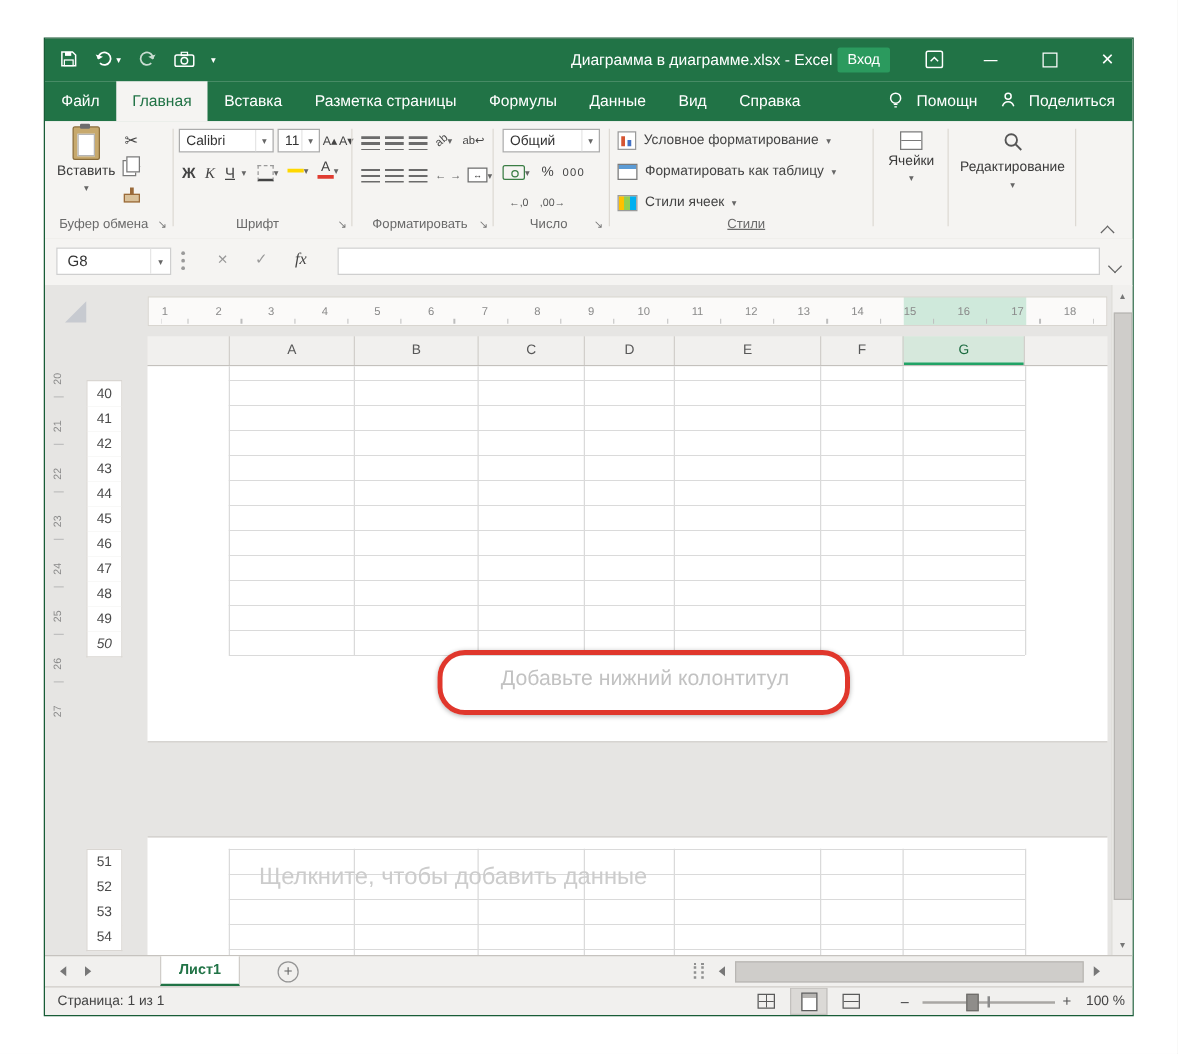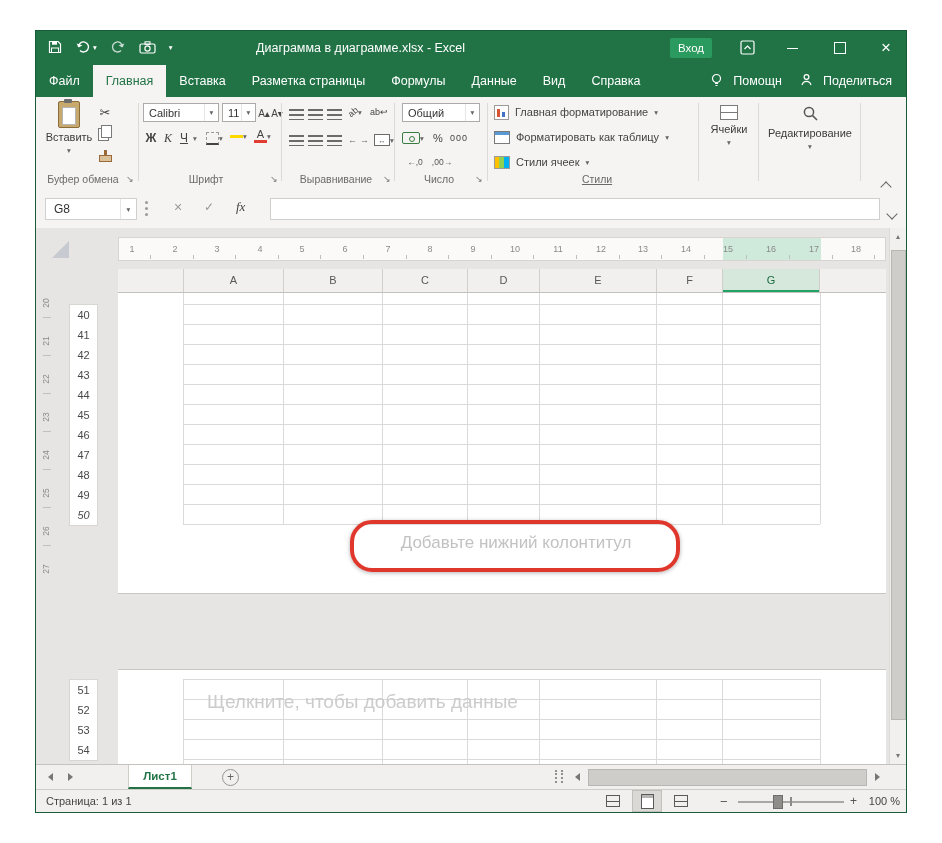--- a/index.html
+++ b/index.html
@@ -2,21 +2,21 @@
 <html><head>
 <meta charset="utf-8">
 <style>
   html,body{margin:0;padding:0;background:#fff;width:942px;height:843px;font-family:"Liberation Sans",sans-serif;}
   .abs{position:absolute;}
   .window{position:absolute;left:35px;top:30px;width:870px;height:781px;border:1px solid #185c37;background:#f5f4f2;overflow:hidden;}
   
   .titlebar{position:absolute;left:0;top:0;width:100%;height:34px;background:#217346;color:#fff;}
   .qat{position:absolute;left:12px;top:9px;display:flex;gap:13px;align-items:center;}
   .qat svg{display:block;}
-  .tb-title{position:absolute;left:220px;right:240px;top:10px;text-align:left;font-size:12.5px;color:#fff;white-space:nowrap;overflow:hidden;}
+  .tb-title{position:absolute;left:220px;right:240px;top:10px;text-align:right;font-size:12.5px;color:#fff;white-space:nowrap;overflow:hidden;}
   .signin{position:absolute;left:634px;top:7px;width:42px;height:20px;background:#2b9a5e;color:#fff;font-size:11.5px;display:flex;align-items:center;justify-content:center;border-radius:2px;}
   .ribdisp{position:absolute;left:704px;top:9px;}
   .wbtn{position:absolute;top:0;height:34px;width:32px;display:flex;align-items:center;justify-content:center;color:#fff;}
   .maxbox{width:10px;height:10px;border:1.3px solid #fff;display:inline-block;}
   .minbar{width:11px;border-top:1.6px solid #fff;display:inline-block;}
   
   .tabrow{position:absolute;left:0;top:34px;width:100%;height:32px;background:#217346;display:flex;align-items:stretch;color:#fff;}
   .rtab{padding:9px 13px 0 13px;font-size:12.5px;white-space:nowrap;}
   .rtab.active{background:#f5f4f2;color:#217346;}
   .tabrow .right{margin-left:auto;display:flex;align-items:center;gap:18px;padding-right:14px;}
@@ -262,21 +262,21 @@
       </div>
     <div class="sbtn" style="left:291px;top:34px;">
         <span class="bars"></span>
       </div>
     <div class="sbtn" style="left:312px;top:34px;font-size:9px;color:#666;">←</div>
     <div class="sbtn" style="left:324px;top:34px;font-size:9px;color:#666;">→</div>
     <div class="sbtn" style="left:338px;top:34px;">
         <span class="icon-merge">↔</span>
         <span class="dd">▾</span>
       </div>
-    <div class="glabel" style="left:248px;width:104px;">Выравнивание</div>
+    <div class="glabel" style="left:248px;width:104px;">Форматировать</div>
     <div class="launcher" style="left:347px;">↘</div>
     <div class="gsep" style="left:358px;"></div>
 
     <div class="combo" style="left:366px;top:6px;width:78px;">
         <span>Общий</span>
         <span class="cdd">▾</span>
       </div>
     <div class="sbtn" style="left:366px;top:32px;">
         <span class="icon-money"></span>
         <span class="dd">▾</span>
@@ -284,21 +284,21 @@
     <div class="sbtn" style="left:396px;top:32px;width:12px;font-size:11px;">%</div>
     <div class="sbtn" style="left:412px;top:32px;width:22px;font-size:9px;letter-spacing:1px;">000</div>
     <div class="sbtn" style="left:368px;top:56px;width:22px;font-size:8.5px;color:#555;">←,0</div>
     <div class="sbtn" style="left:394px;top:56px;width:24px;font-size:8.5px;color:#555;">,00→</div>
     <div class="glabel" style="left:361px;width:84px;">Число</div>
     <div class="launcher" style="left:439px;">↘</div>
     <div class="gsep" style="left:451px;"></div>
 
     <div class="sbtn" style="left:458px;top:6px;width:202px;justify-content:flex-start;gap:6px;font-size:11px;">
         <span class="icon-cond"></span>
-        <span>Главная форматирование</span>
+        <span>Условное форматирование</span>
         <span class="dd">▾</span>
       </div>
     <div class="sbtn" style="left:458px;top:31px;width:202px;justify-content:flex-start;gap:6px;font-size:11px;">
         <span class="icon-table"></span>
         <span>Форматировать как таблицу</span>
         <span class="dd">▾</span>
       </div>
     <div class="sbtn" style="left:458px;top:56px;width:202px;justify-content:flex-start;gap:6px;font-size:11px;">
         <span class="icon-cellstyles"></span>
         <span>Стили ячеек</span>

